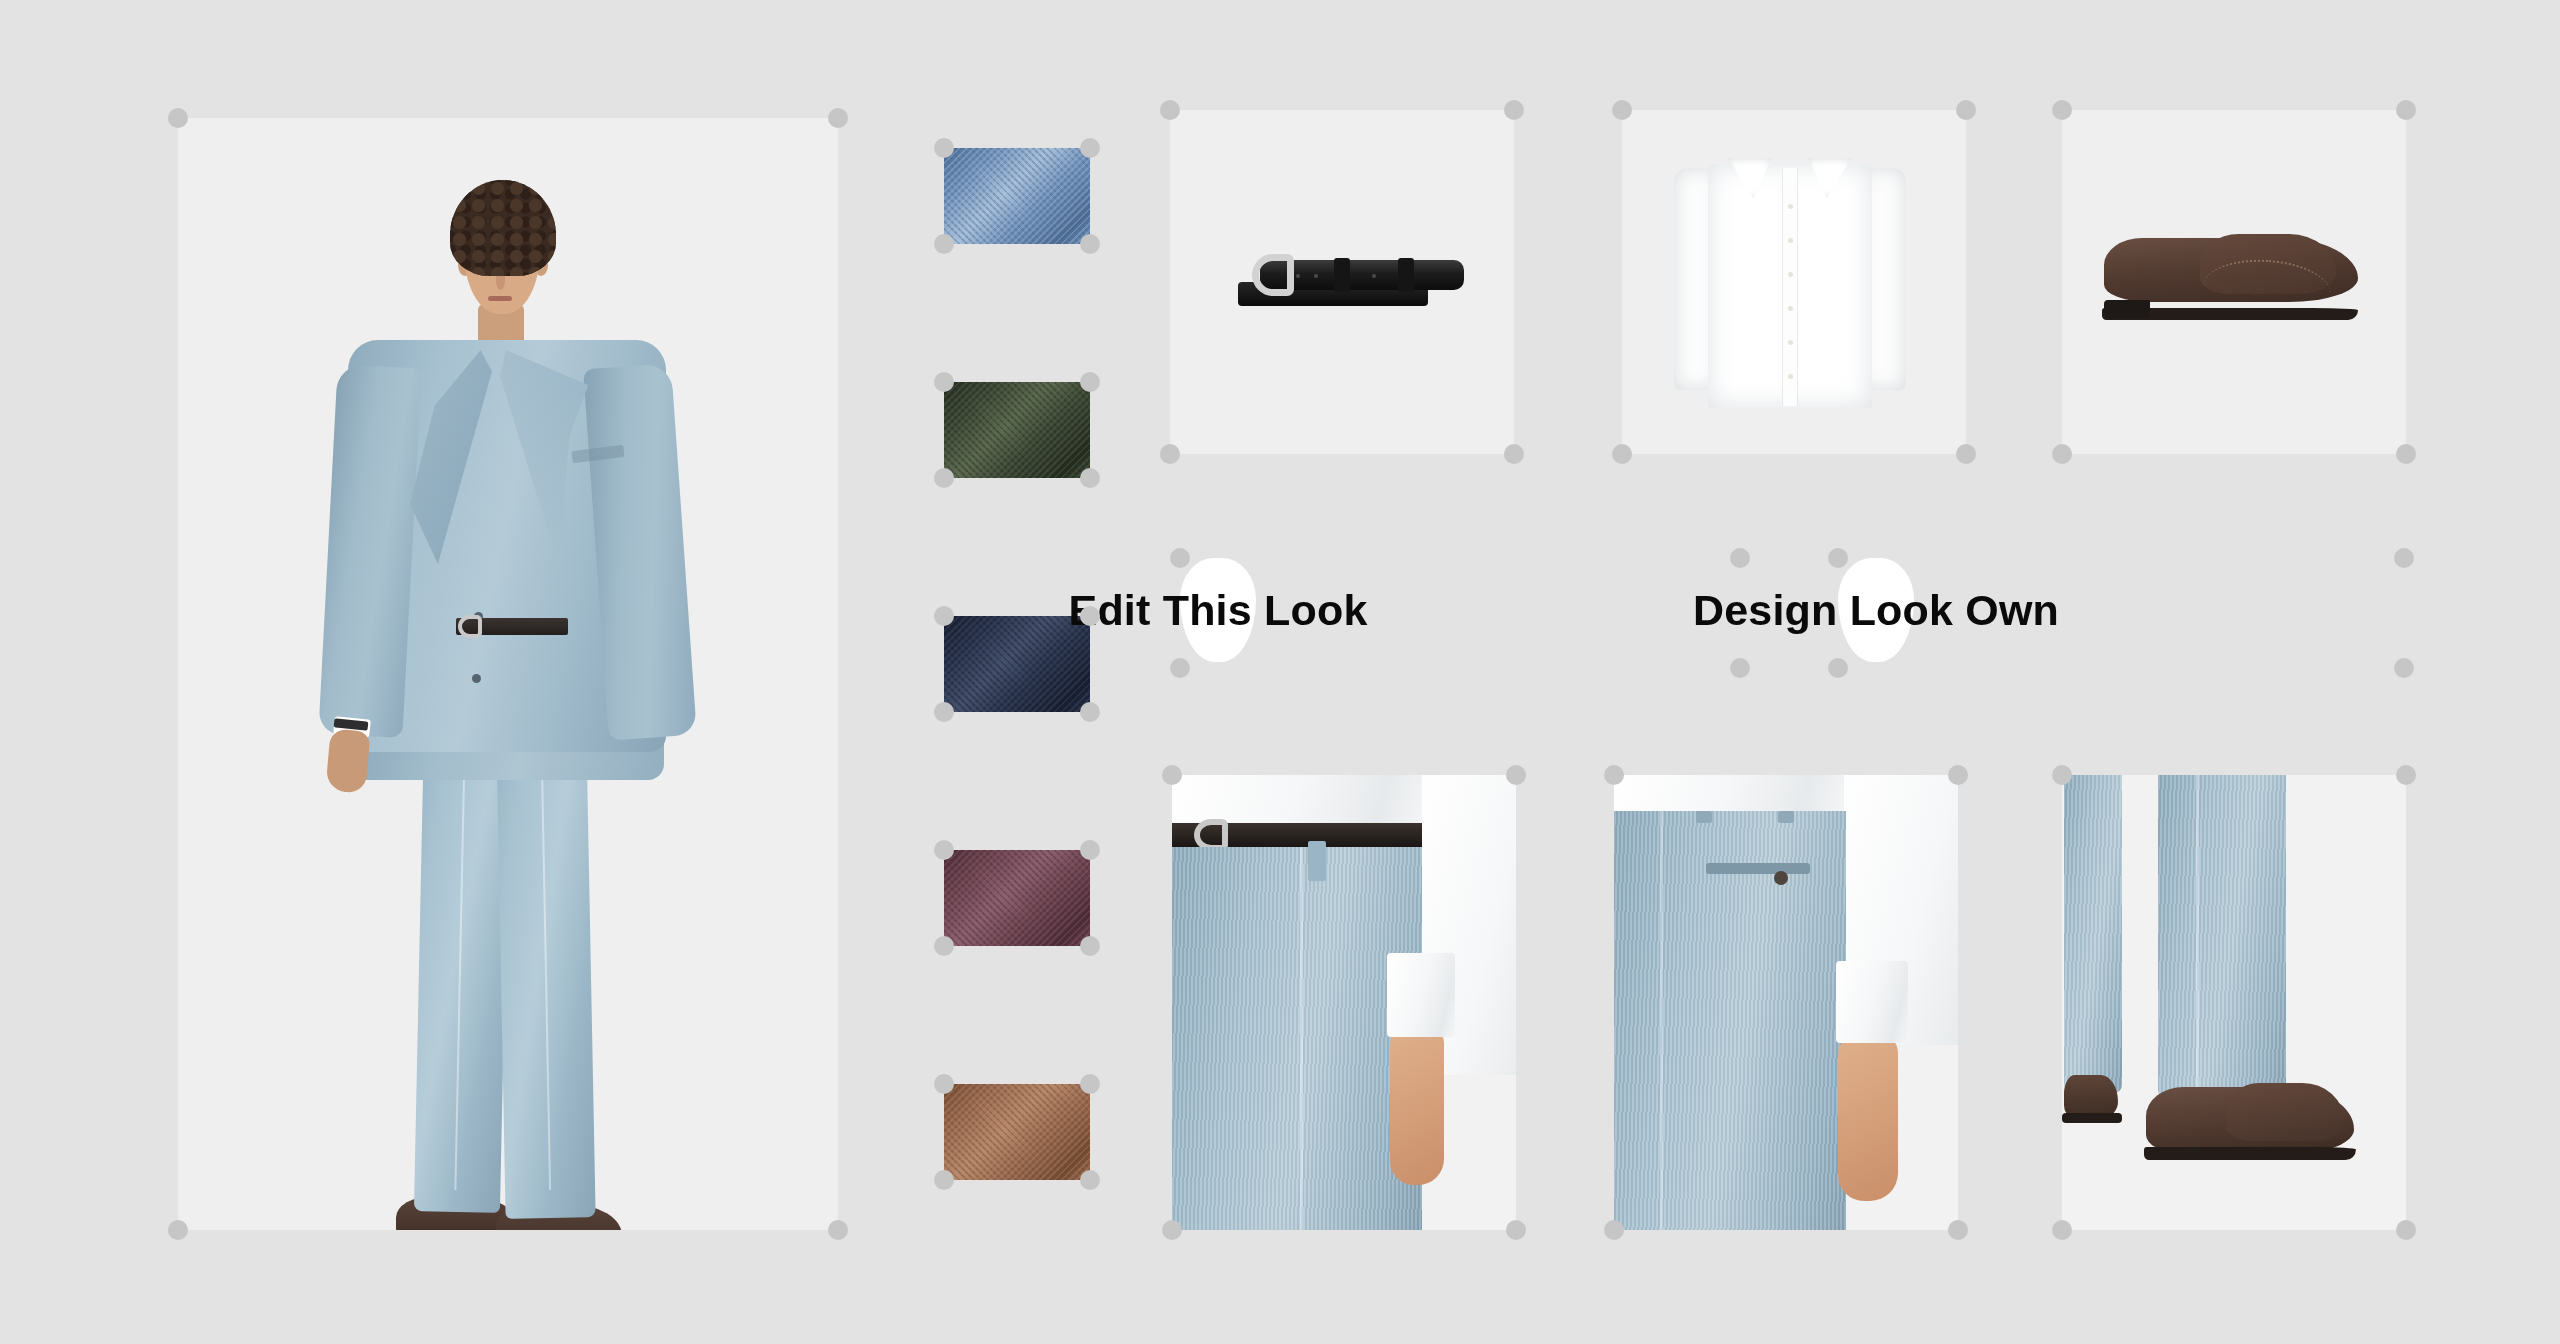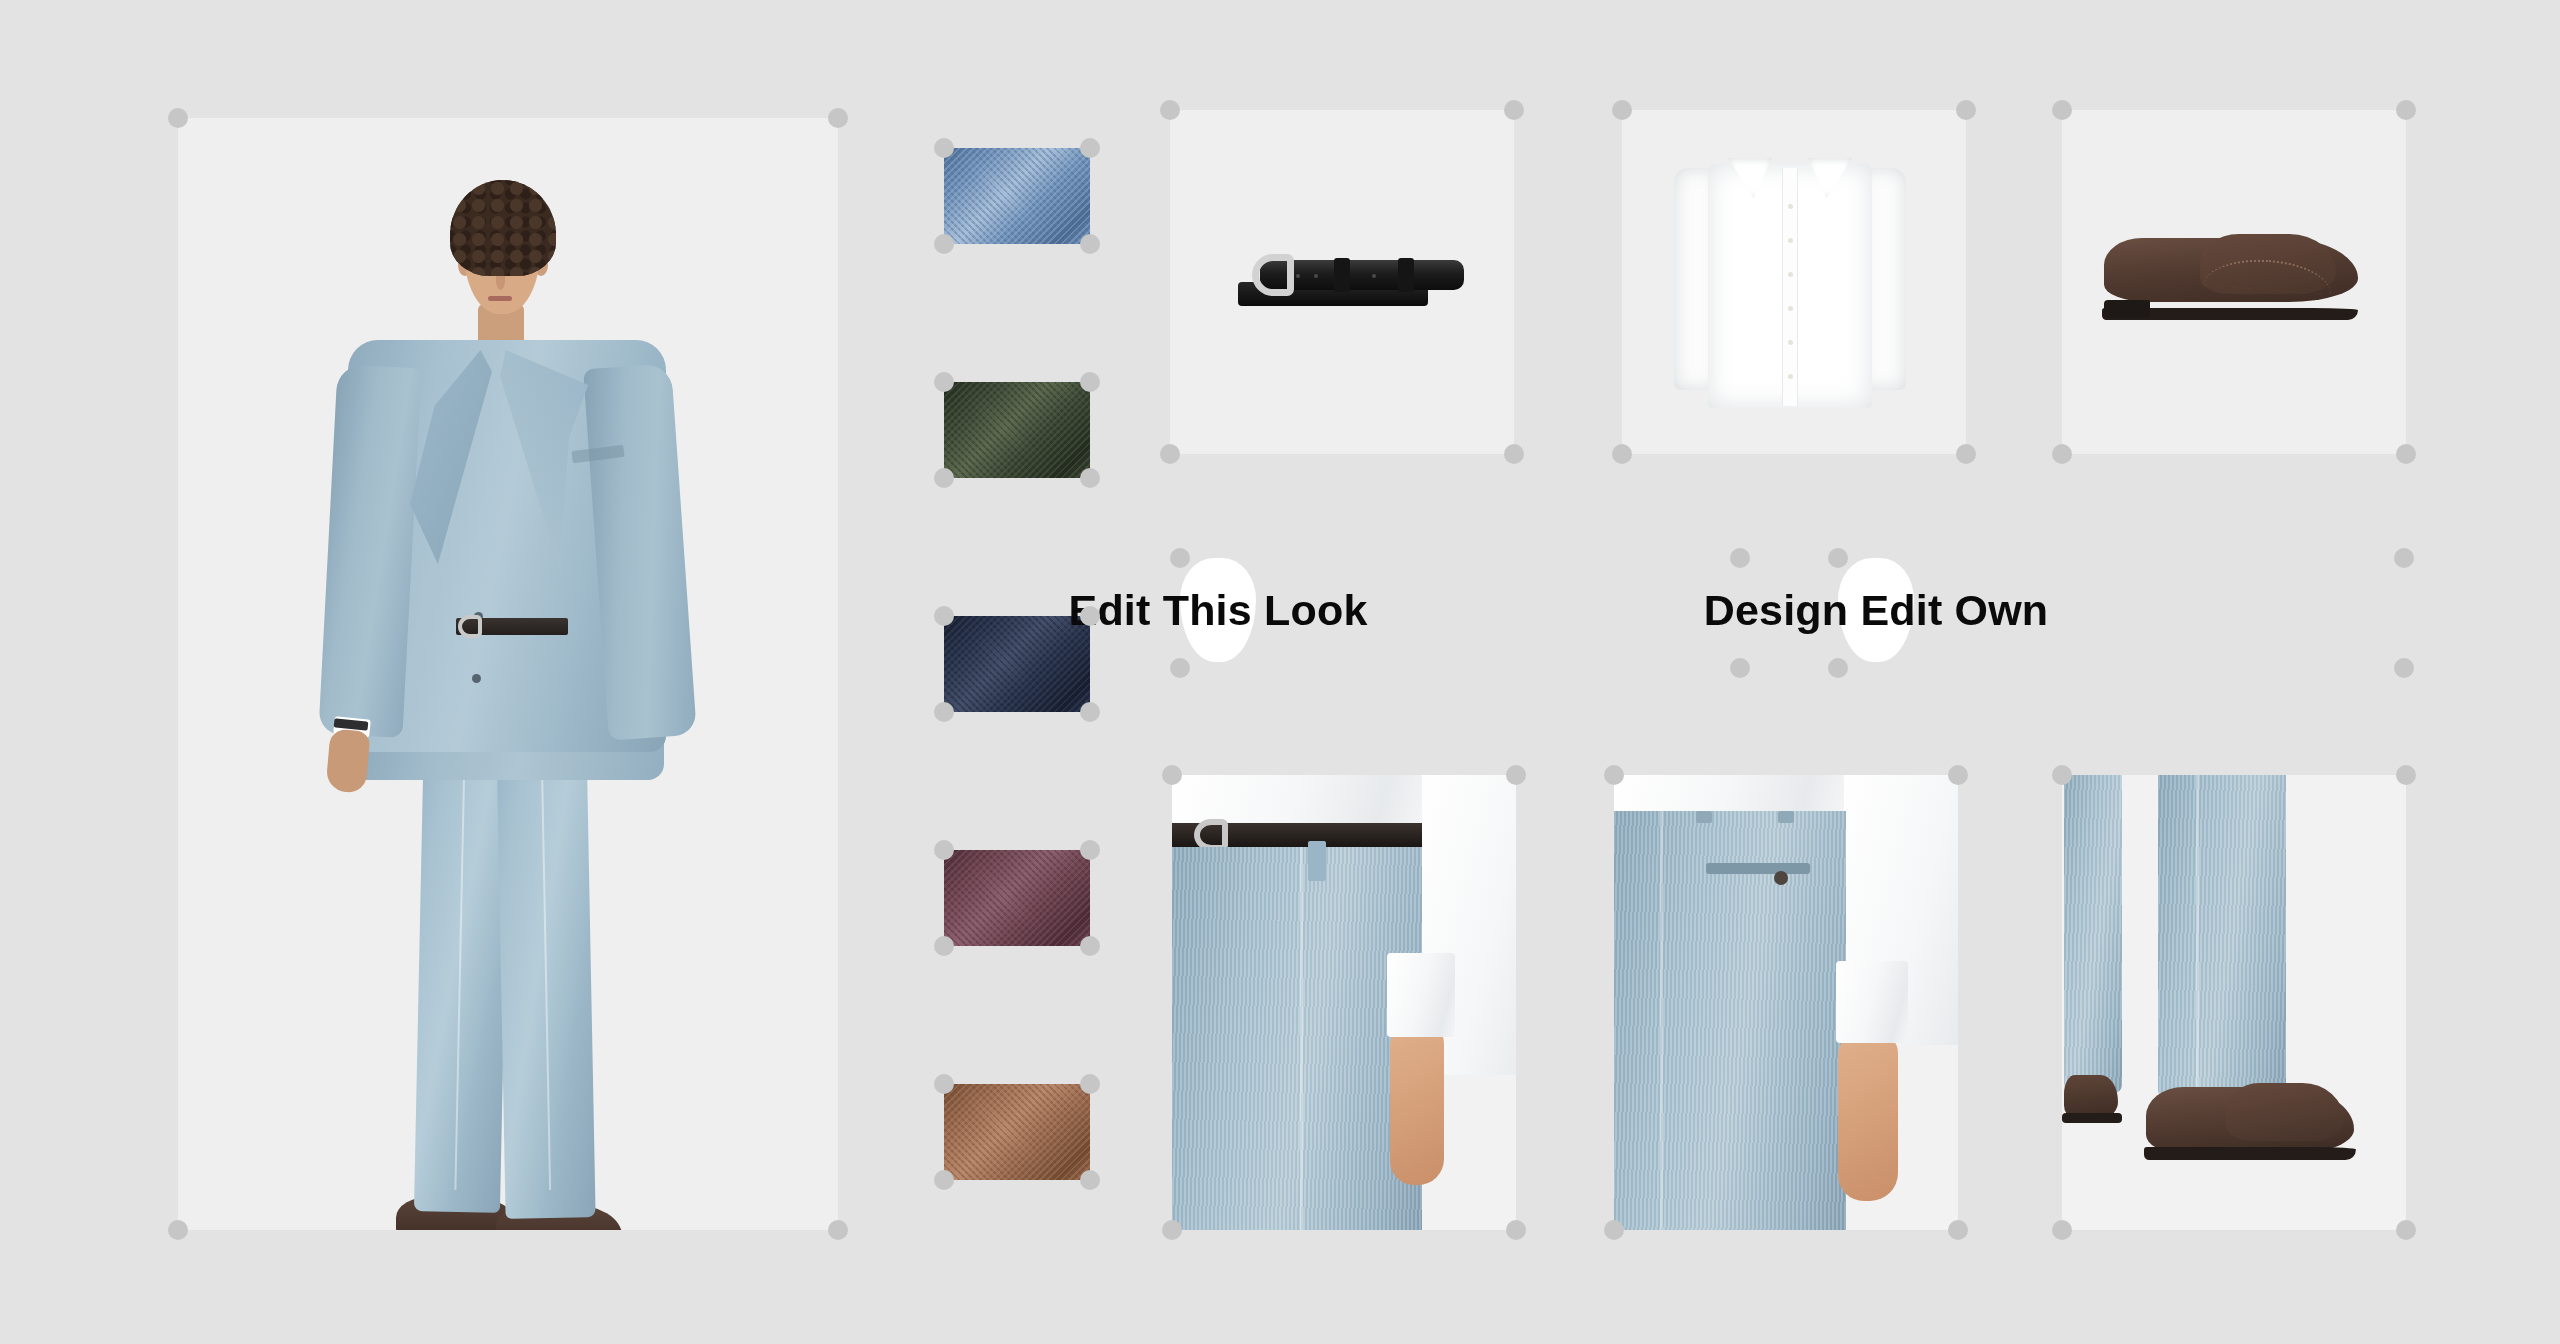--- a/index.html
+++ b/index.html
@@ -453,21 +453,21 @@
     <span class="h-br"></span>
   <div class="face">
     <span class="label">Edit This Look</span>
   </div>
 </div>
 
 <div class="cta sel" style="left:1838px; top:558px; width:566px; height:110px;">
   <span class="h-bl"></span>
     <span class="h-br"></span>
   <div class="face">
-    <span class="label">Design Edit Own</span>
+    <span class="label">Design Look Own</span>
   </div>
 </div>
 
 <div class="detail sel" style="left:1172px; top:775px; width:344px; height:455px;">
   <span class="h-bl"></span>
     <span class="h-br"></span>
   <div class="inner">
     <div class="white-cloth" style="position:absolute;left:0;top:0;width:250px;height:60px;"></div>
     <div class="white-cloth" style="position:absolute;left:250px;top:0;width:150px;height:300px;border-radius:0 0 40px 0;"></div>
     <div style="position:absolute;left:0;top:48px;width:250px;height:26px;background:linear-gradient(180deg,#3a322e,#181412);"></div>

